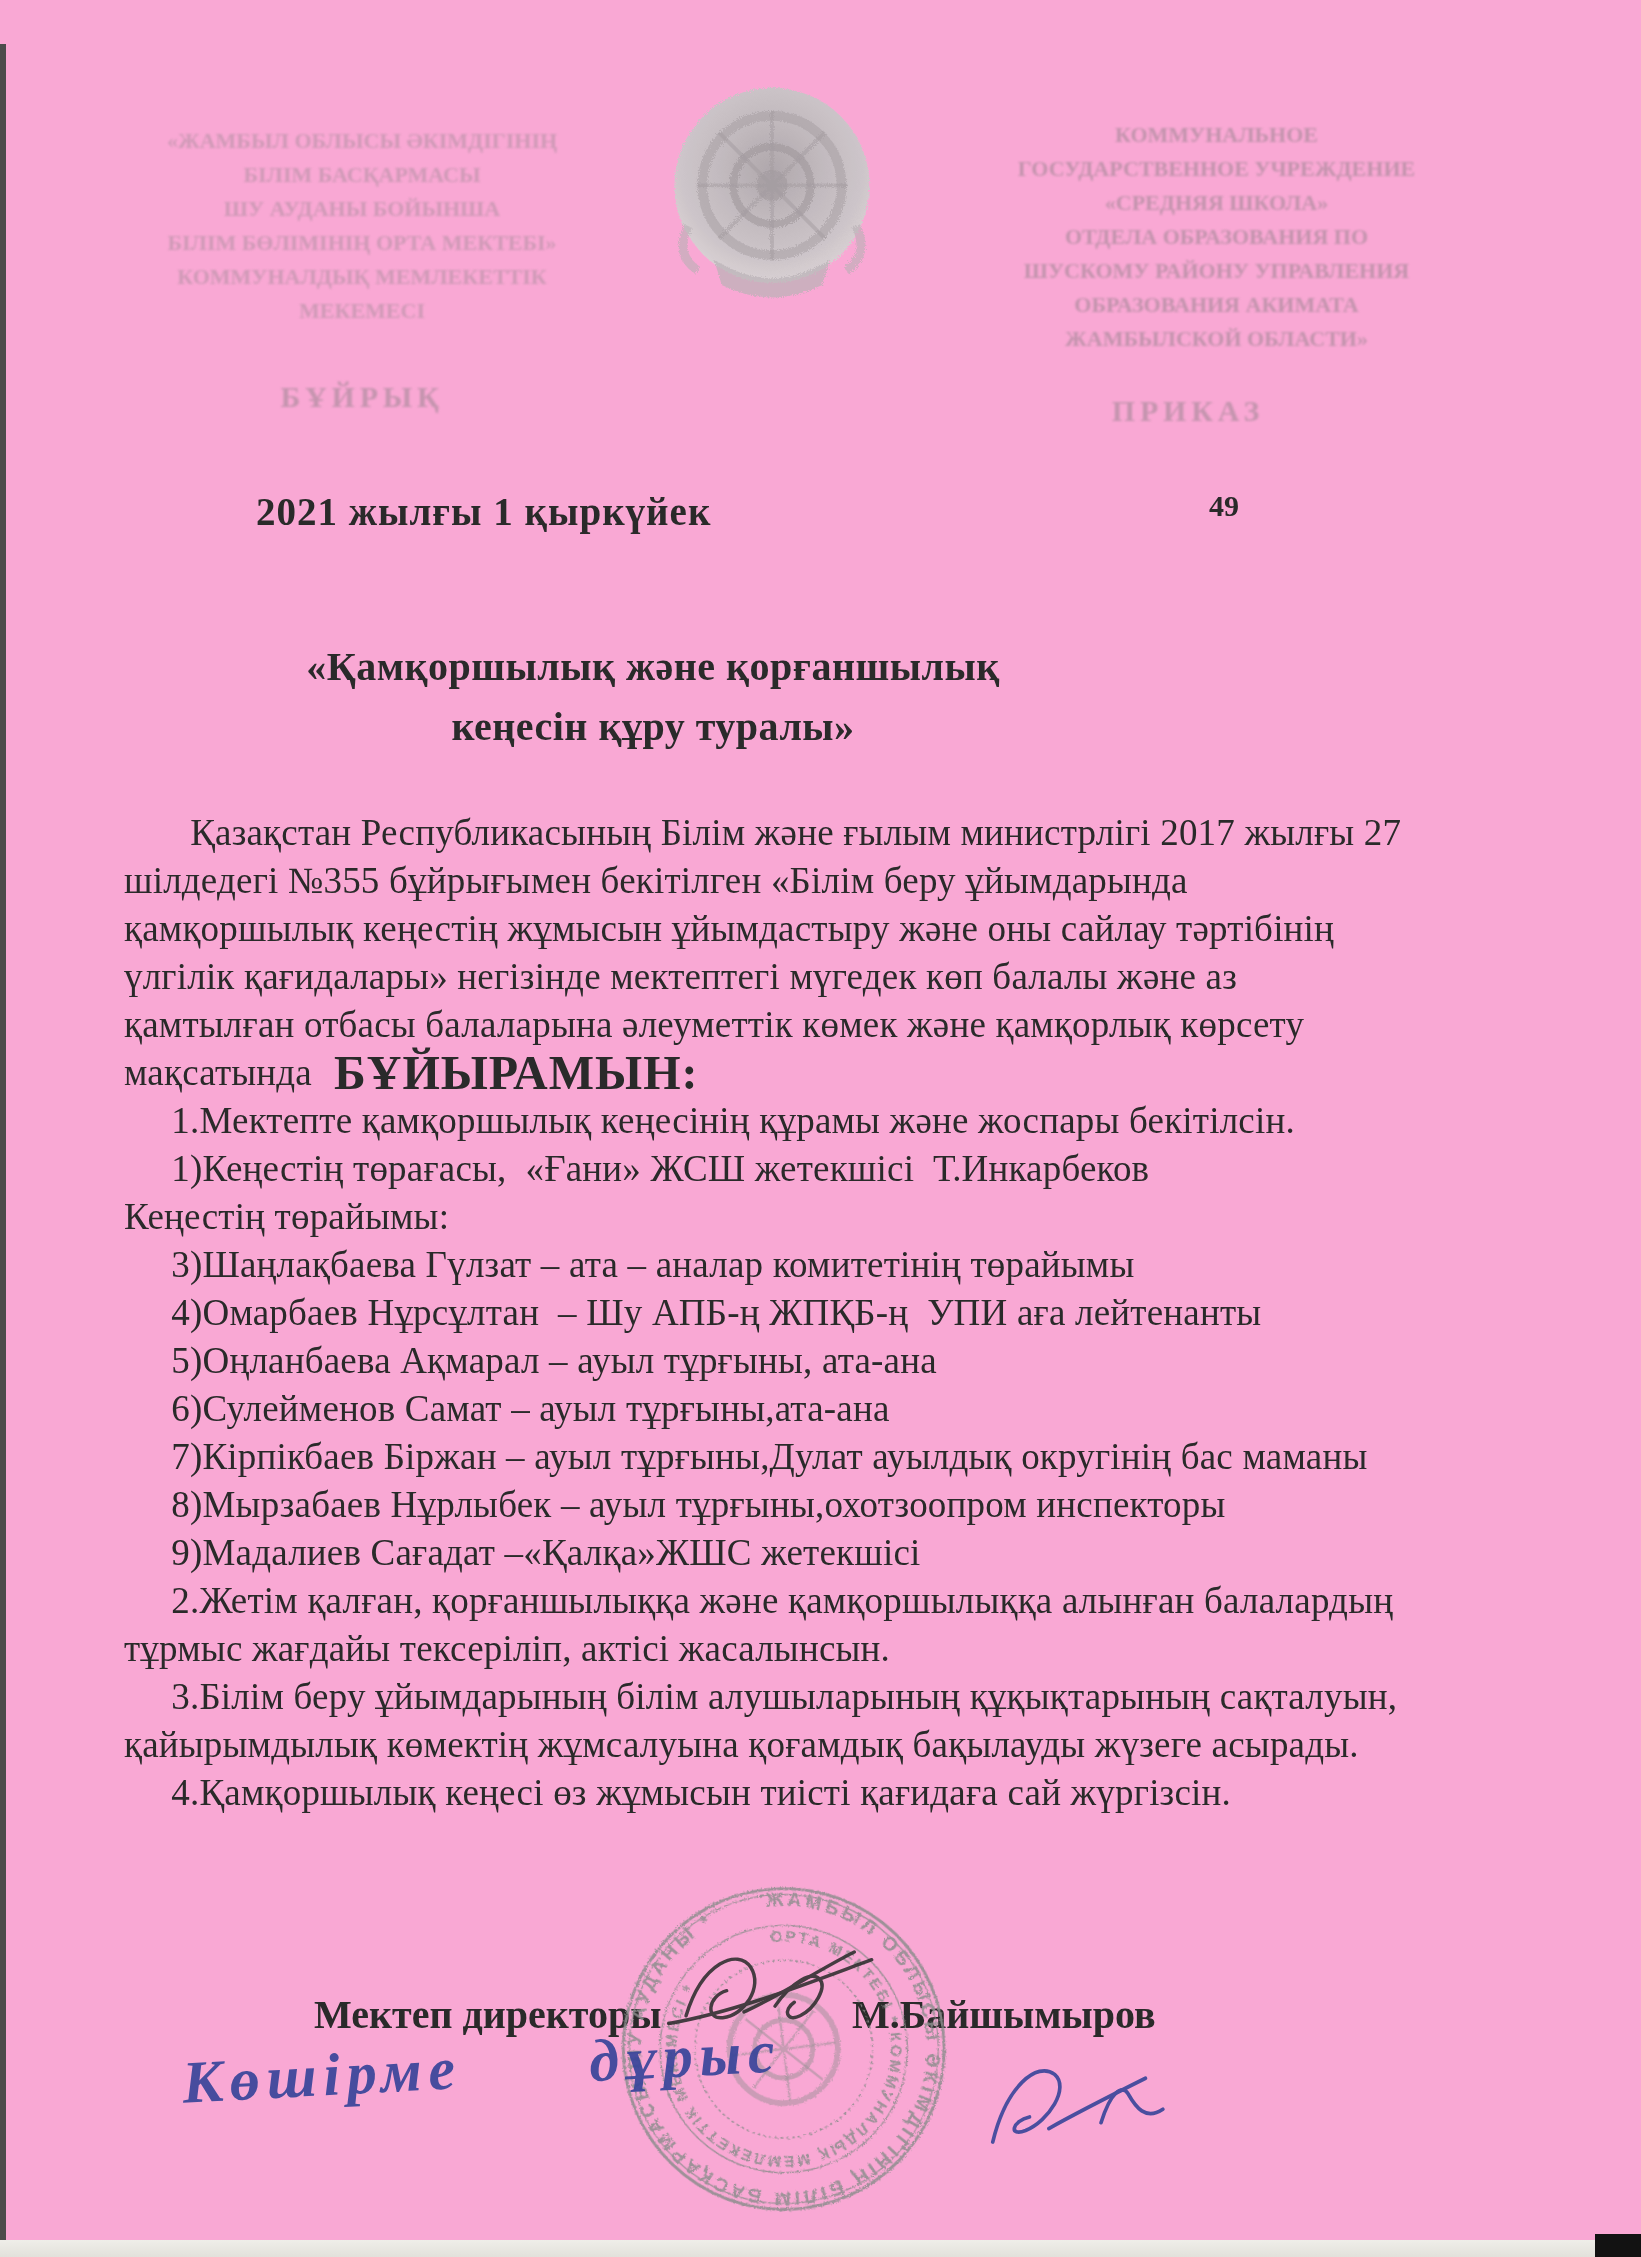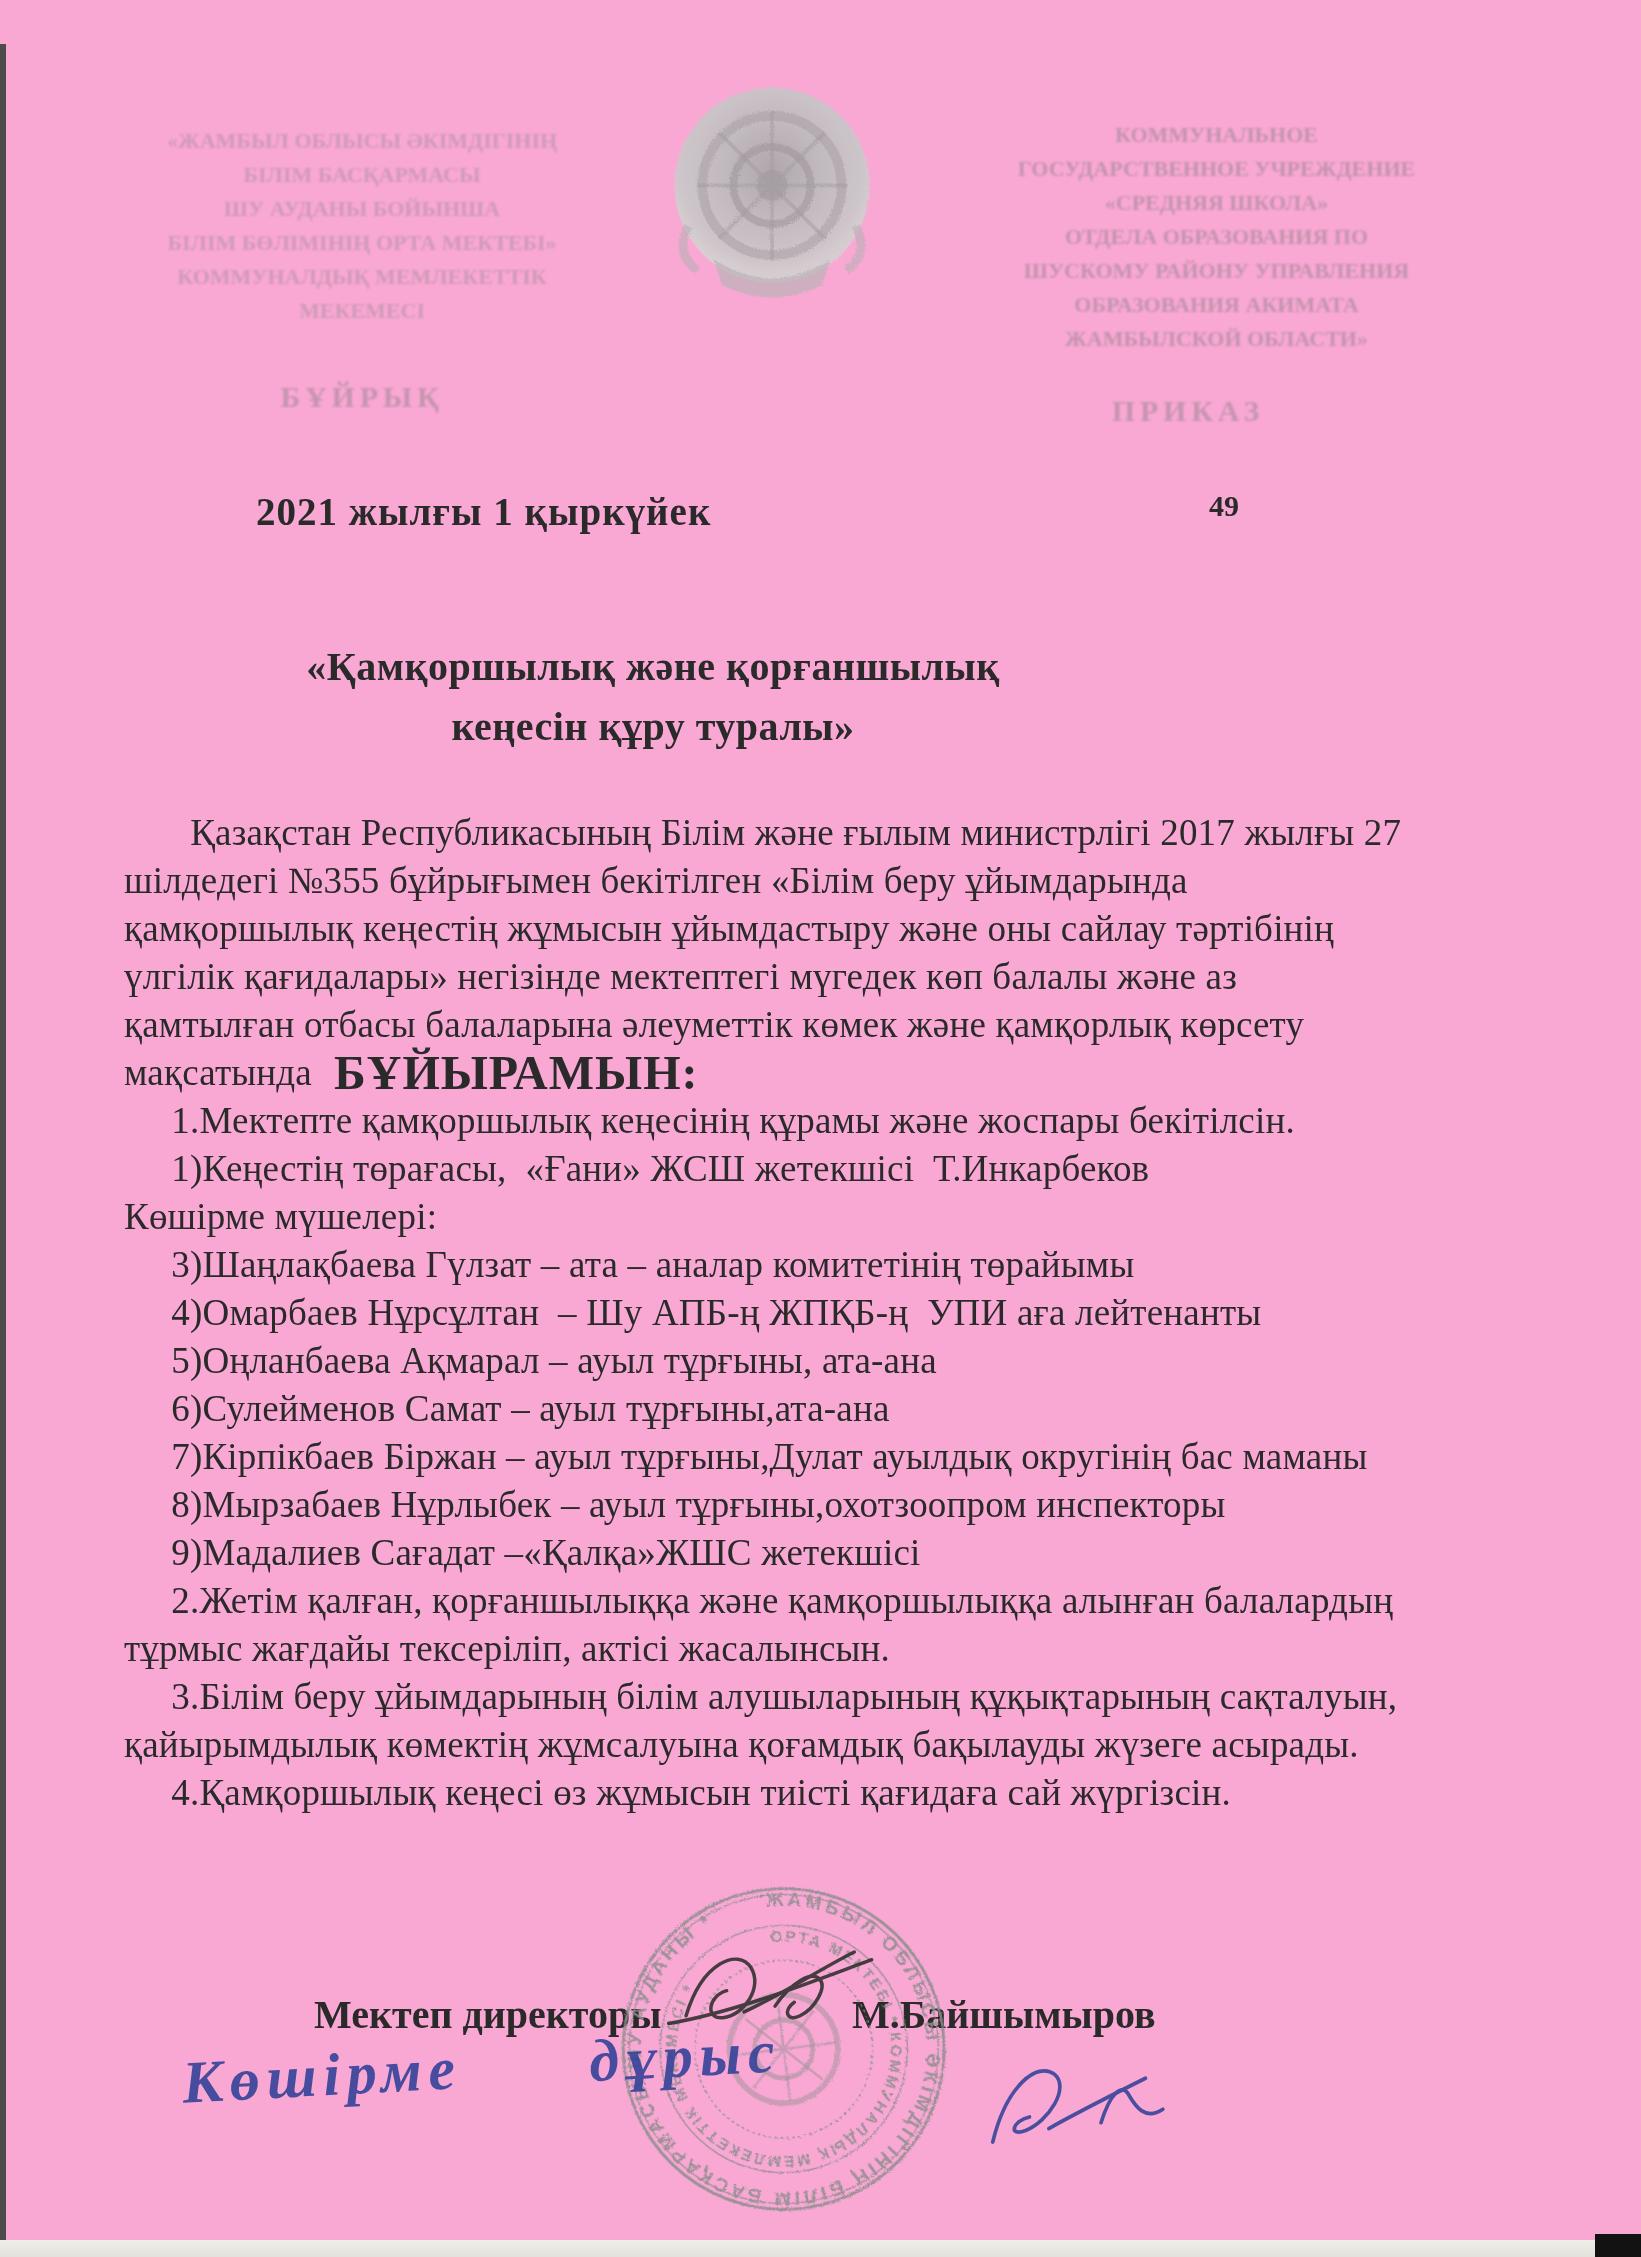--- a/index.html
+++ b/index.html
@@ -129,21 +129,21 @@
   <div class="body-block">
 
   <div class="bline">&nbsp;&nbsp;&nbsp;&nbsp;&nbsp;&nbsp;&nbsp;Қазақстан Республикасының Білім және ғылым министрлігі 2017 жылғы 27</div>
       <div class="bline">шілдедегі №355 бұйрығымен бекітілген «Білім беру ұйымдарында</div>
       <div class="bline">қамқоршылық кеңестің жұмысын ұйымдастыру және оны сайлау тәртібінің</div>
       <div class="bline">үлгілік қағидалары» негізінде мектептегі мүгедек көп балалы және аз</div>
       <div class="bline">қамтылған отбасы балаларына әлеуметтік көмек және қамқорлық көрсету</div>
       <div class="bline">мақсатында</div>
       <div class="bline">&nbsp;&nbsp;&nbsp;&nbsp;&nbsp;1.Мектепте қамқоршылық кеңесінің құрамы және жоспары бекітілсін.</div>
       <div class="bline">&nbsp;&nbsp;&nbsp;&nbsp;&nbsp;1)Кеңестің төрағасы,&nbsp; «Ғани» ЖСШ жетекшісі&nbsp; Т.Инкарбеков</div>
-      <div class="bline">Көшірме мүшелері:</div>
+      <div class="bline">Кеңестің төрайымы:</div>
       <div class="bline">&nbsp;&nbsp;&nbsp;&nbsp;&nbsp;3)Шаңлақбаева Гүлзат – ата – аналар комитетінің төрайымы</div>
       <div class="bline">&nbsp;&nbsp;&nbsp;&nbsp;&nbsp;4)Омарбаев Нұрсұлтан&nbsp; – Шу АПБ-ң ЖПҚБ-ң&nbsp; УПИ аға лейтенанты</div>
       <div class="bline">&nbsp;&nbsp;&nbsp;&nbsp;&nbsp;5)Оңланбаева Ақмарал – ауыл тұрғыны, ата-ана</div>
       <div class="bline">&nbsp;&nbsp;&nbsp;&nbsp;&nbsp;6)Сулейменов Самат – ауыл тұрғыны,ата-ана</div>
       <div class="bline">&nbsp;&nbsp;&nbsp;&nbsp;&nbsp;7)Кірпікбаев Біржан – ауыл тұрғыны,Дулат ауылдық округінің бас маманы</div>
       <div class="bline">&nbsp;&nbsp;&nbsp;&nbsp;&nbsp;8)Мырзабаев Нұрлыбек – ауыл тұрғыны,охотзоопром инспекторы</div>
       <div class="bline">&nbsp;&nbsp;&nbsp;&nbsp;&nbsp;9)Мадалиев Сағадат –«Қалқа»ЖШС жетекшісі</div>
       <div class="bline">&nbsp;&nbsp;&nbsp;&nbsp;&nbsp;2.Жетім қалған, қорғаншылыққа және қамқоршылыққа алынған балалардың</div>
       <div class="bline">тұрмыс жағдайы тексеріліп, актісі жасалынсын.</div>
       <div class="bline">&nbsp;&nbsp;&nbsp;&nbsp;&nbsp;3.Білім беру ұйымдарының білім алушыларының құқықтарының сақталуын,</div>

